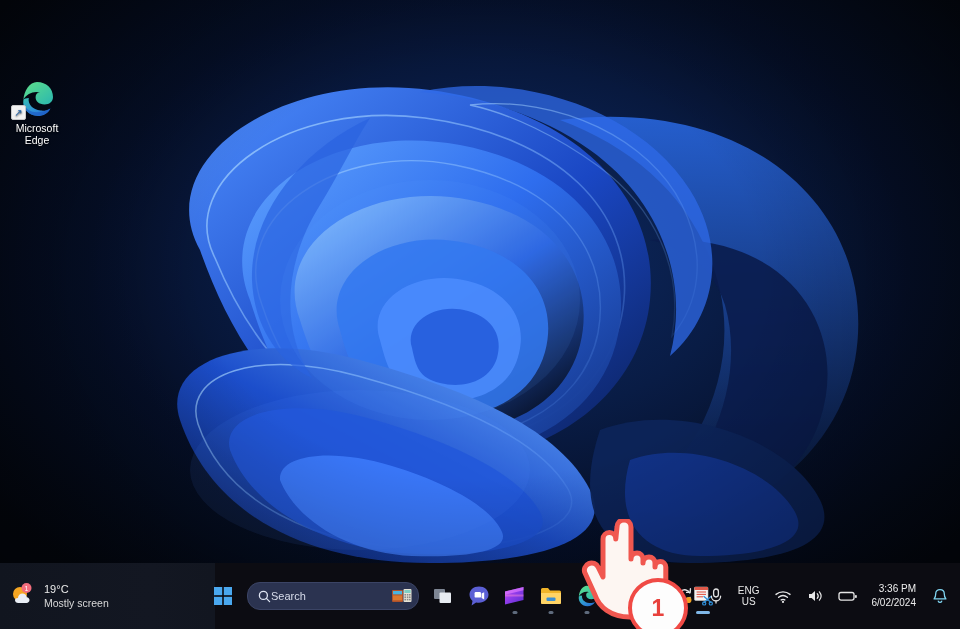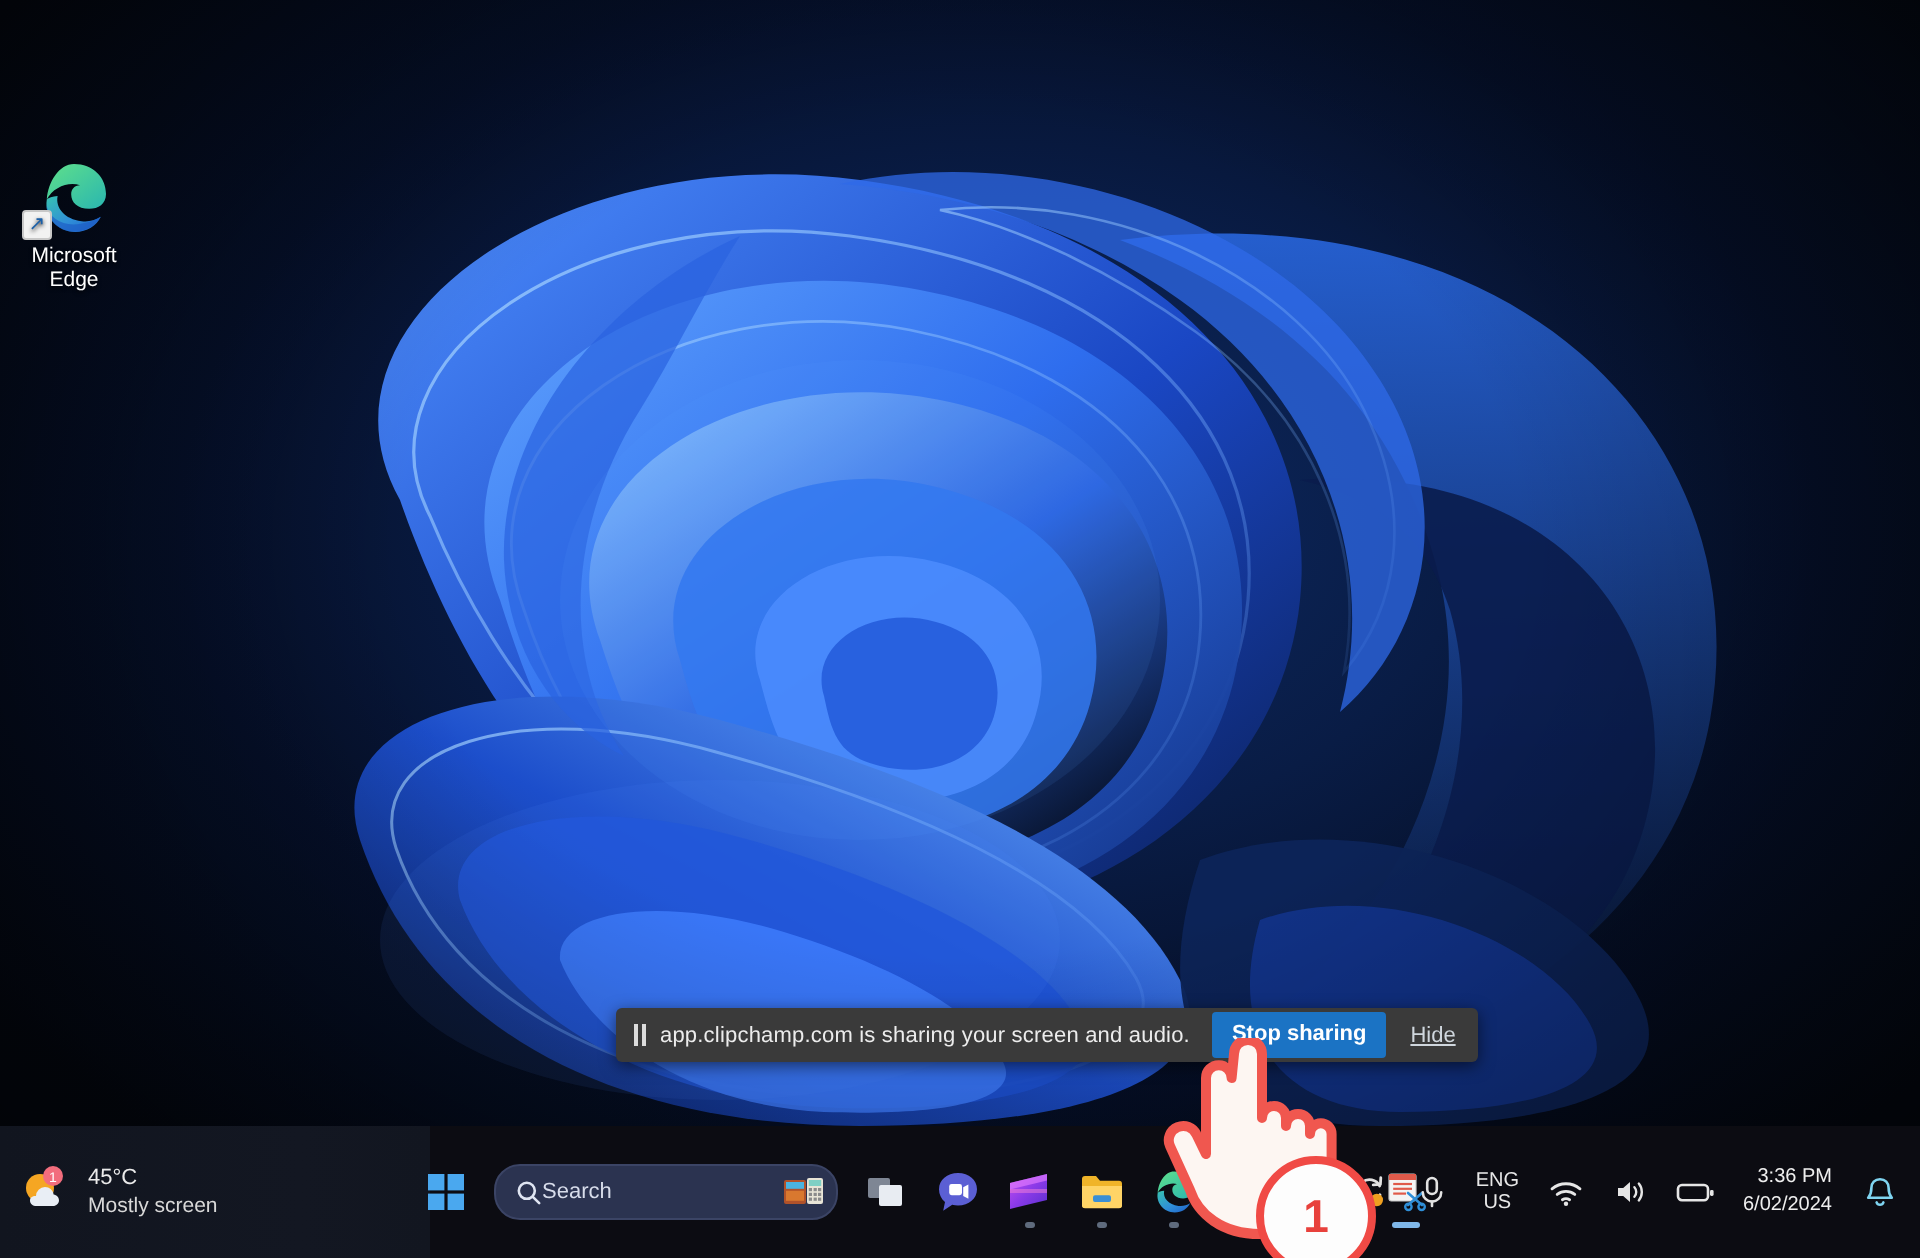--- a/index.html
+++ b/index.html
@@ -224,44 +224,35 @@
         <path d="M20 3 C29.4 3 36 9.6 36 18 c0 5-3.8 7.4-8.4 7.4 -6 0-9-3.4-9-7.2 0-2.6 1.6-4.6 4.4-4.6 -5.6-2-13.6 1-16.6 7.2 C7 12 12.6 3 20 3Z" fill="url(#eg2)"></path>
         <path d="M6.4 20.8 C5 29.2 11.6 37 20.6 37 c6 0 10.6-3 12.8-7.6 -3 2-6.4 2.6-9.6 2.2 -8.4-1-13.2-6.6-12-12.6 -2.6 0.2-4.6 0.8-5.4 1.8Z" fill="url(#eg1)"></path>
         <path d="M33.4 29.4 C30.2 35 24.4 37 19.4 36.8 12 36.4 6.6 30.8 6.2 23.6 c1.2 5.6 6.6 9.6 13.4 9.6 5 0 10-1.6 13.8-3.8Z" fill="#1b5bc4" opacity=".65"></path>
       </svg>
       <span class="shortcut-badge">↗</span>
     </span>
     <span>Microsoft</span><br>
     <span>Edge</span>
   </div>
 
-  <div id="share-bar">
-    <span class="pause-ico">
-        <i></i>
-        <i></i>
-      </span>
-    <span id="share-text">app.clipchamp.com is sharing your screen and audio.</span>
-    <button id="stop-sharing">Stop sharing</button>
-    <span id="hide-link">Hide</span>
-  </div>
 
   <div id="taskbar">
 
     <div class="tb-left">
       <div class="weather">
         <span>
           <svg width="26" height="24" viewBox="0 0 26 24">
             <circle cx="10" cy="12" r="7" fill="#f5a623"></circle>
             <path d="M8 16 a4.5 4.5 0 0 1 4.5-4.5 c2.2 0 4 1.6 4.3 3.7 1.6.2 2.7 1.4 2.7 2.9 0 1.6-1.3 2.9-3 2.9 H8.2 C6.4 21 5 19.8 5 18.2 5 16.8 6.3 15.9 8 16Z" fill="#e9eef5"></path>
             <circle cx="16.5" cy="6" r="5" fill="#f26d7d"></circle>
             <text x="16.5" y="9" font-size="7" fill="#ffffff" text-anchor="middle" font-family="Liberation Sans, sans-serif">1</text>
           </svg>
         </span>
         <span class="wtext">
-          <span>45°C</span><br>
+          <span>19°C</span><br>
           <span class="cond">Mostly screen</span>
         </span>
       </div>
     </div>
 
     <div class="tb-center">
 
       <div class="tb-btn">
         <svg width="20" height="20" viewBox="0 0 20 20">
           <rect x="1" y="1" width="8.2" height="8.2" fill="#4aa8ef"></rect>

